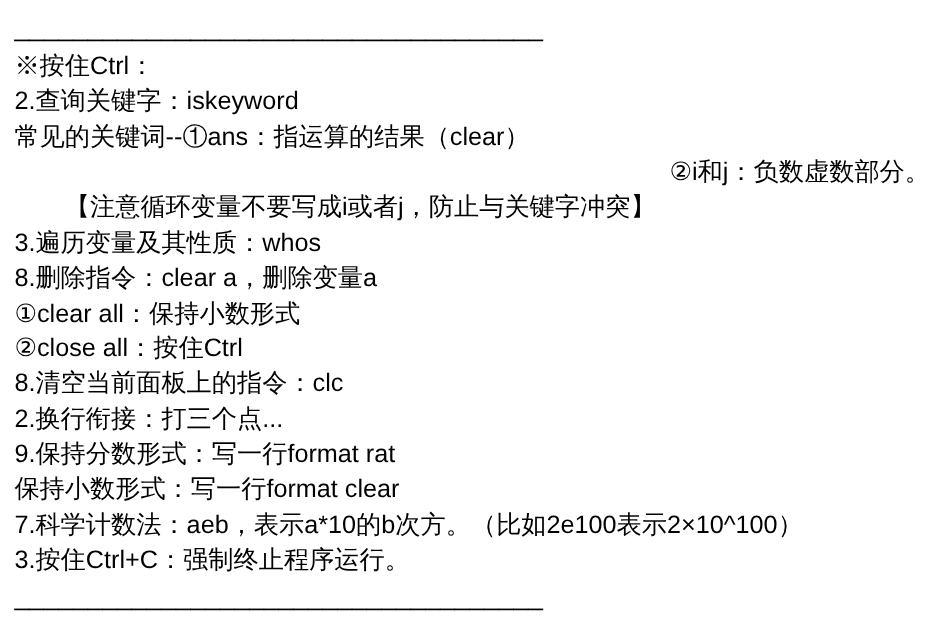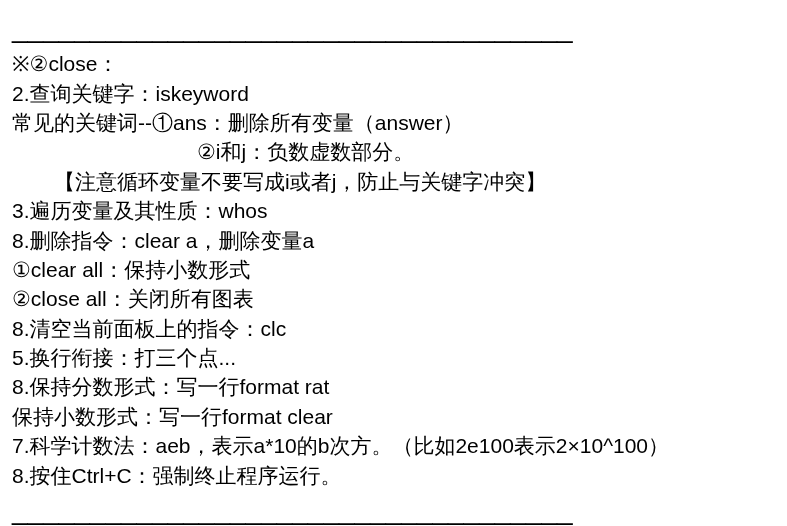--- a/index.html
+++ b/index.html
@@ -11,46 +11,47 @@
       width: 787px;
       height: 526px;
       background: #ffffff;
       font-family: "Microsoft YaHei", "SimHei", sans-serif;
       font-size: 21px;
       line-height: 1.4;
       color: #000000;
       padding: 8px 12px;
     }
     .divider {
-      font-size: 28px;
+      font-size: 22px;
       letter-spacing: 0;
       margin-bottom: 2px;
     }
     .content-line {
       margin: 0;
     }
     .indent {
       padding-left: 185px;
+      text-align: right;
     }
     .indent2 {
       padding-left: 42px;
     }
   </style>
 </head>
 <body>
 
 <div class="divider">____________________________________</div>
-<div class="content-line">※②close：</div>
+<div class="content-line">※按住Ctrl：</div>
 <div class="content-line">2.查询关键字：iskeyword</div>
-<div class="content-line">常见的关键词--①ans：删除所有变量（answer）</div>
+<div class="content-line">常见的关键词--①ans：指运算的结果（clear）</div>
 <div class="content-line indent">②i和j：负数虚数部分。</div>
 <div class="content-line indent2">【注意循环变量不要写成i或者j，防止与关键字冲突】</div>
 <div class="content-line">3.遍历变量及其性质：whos</div>
 <div class="content-line">8.删除指令：clear a，删除变量a</div>
 <div class="content-line">①clear all：保持小数形式</div>
-<div class="content-line">②close all：关闭所有图表</div>
+<div class="content-line">②close all：按住Ctrl</div>
 <div class="content-line">8.清空当前面板上的指令：clc</div>
-<div class="content-line">5.换行衔接：打三个点...</div>
-<div class="content-line">8.保持分数形式：写一行format rat</div>
+<div class="content-line">2.换行衔接：打三个点...</div>
+<div class="content-line">9.保持分数形式：写一行format rat</div>
 <div class="content-line">保持小数形式：写一行format clear</div>
 <div class="content-line">7.科学计数法：aeb，表示a*10的b次方。（比如2e100表示2×10^100）</div>
-<div class="content-line">8.按住Ctrl+C：强制终止程序运行。</div>
+<div class="content-line">3.按住Ctrl+C：强制终止程序运行。</div>
 <div class="divider">____________________________________</div>
 
 </body></html>

